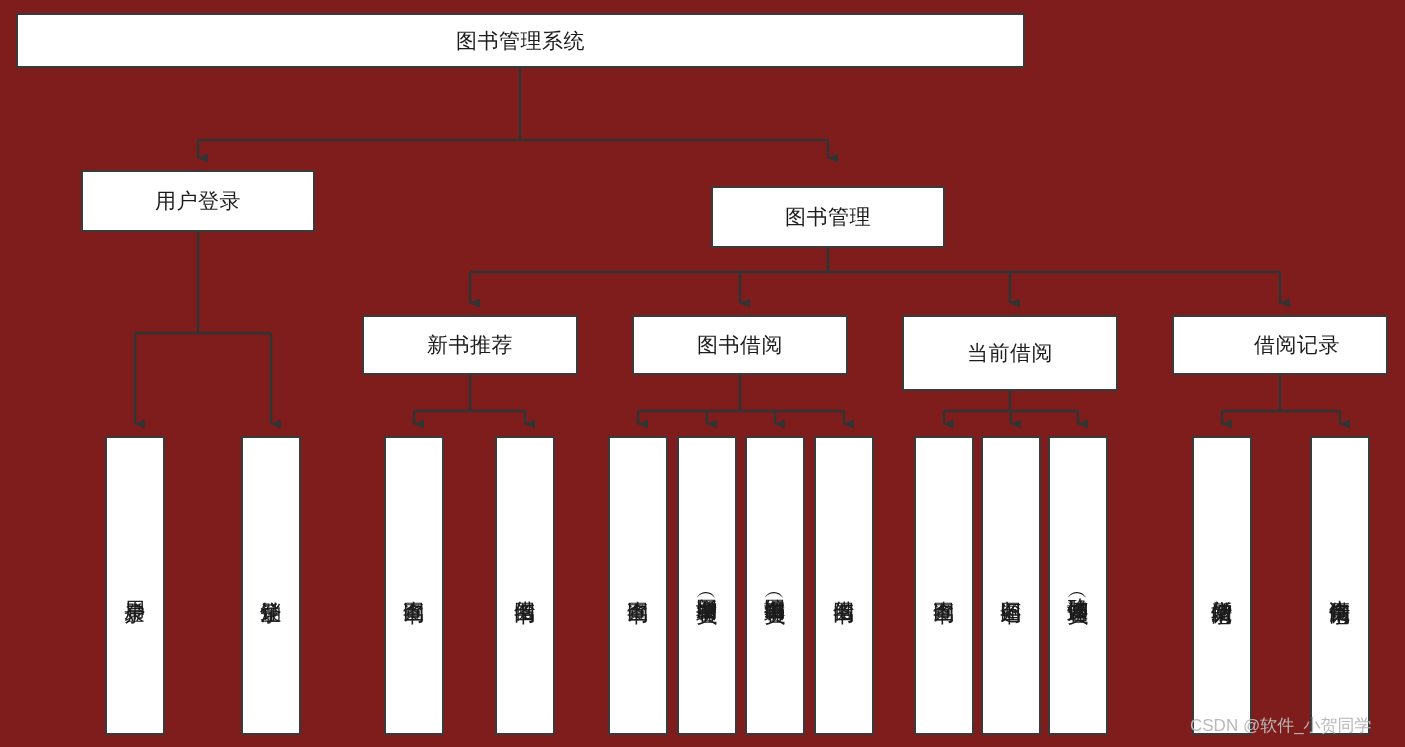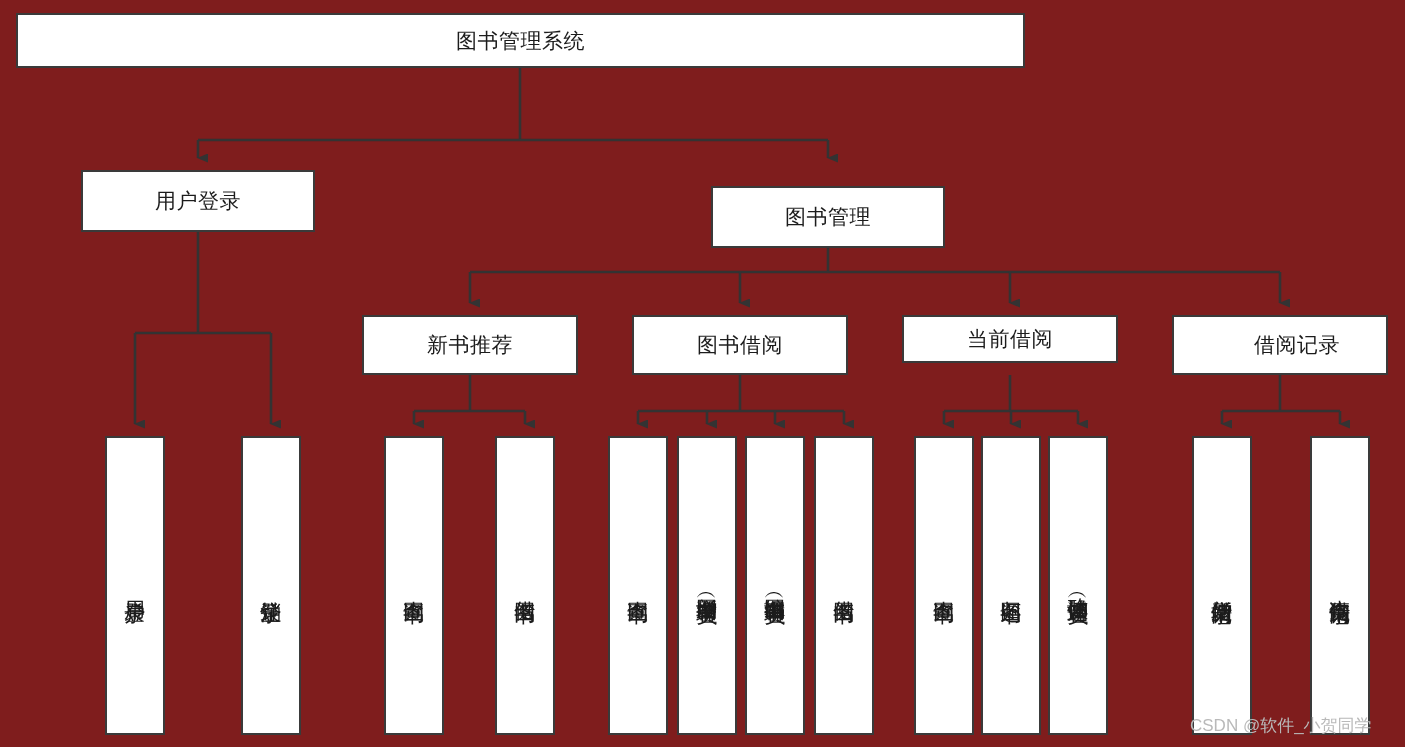--- a/index.html
+++ b/index.html
@@ -143,21 +143,21 @@
   </div>
 
   <div class="node-box" style="left:632px; top:315px; width:216px; height:60px;">
     <span class="node-label-h">图书借阅</span>
   </div>
 
   <div class="node-box" style="left:362px; top:315px; width:216px; height:60px;">
     <span class="node-label-h">新书推荐</span>
   </div>
 
-  <div class="node-box" style="left:902px; top:315px; width:216px; height:48px;">
+  <div class="node-box" style="left:902px; top:315px; width:216px; height:76px;">
     <span class="node-label-h">当前借阅</span>
   </div>
 
   <div class="node-box" style="left:1172px; top:315px; width:216px; height:60px;padding-left:34px;">
     <span class="node-label-h">借阅记录</span>
   </div>
 
   <div class="node-box" style="left:105px; top:436px; width:60px; height:299px;">
     <span class="node-label-v">用户登录</span>
   </div>

